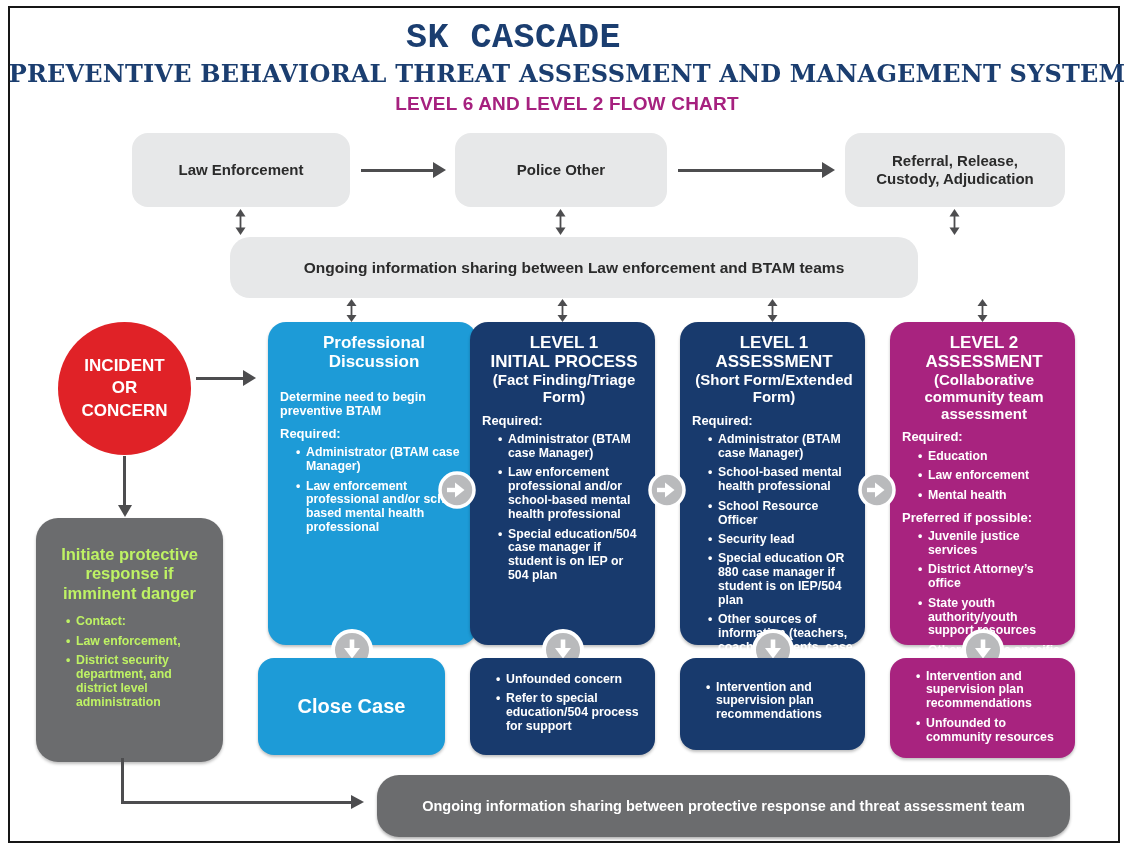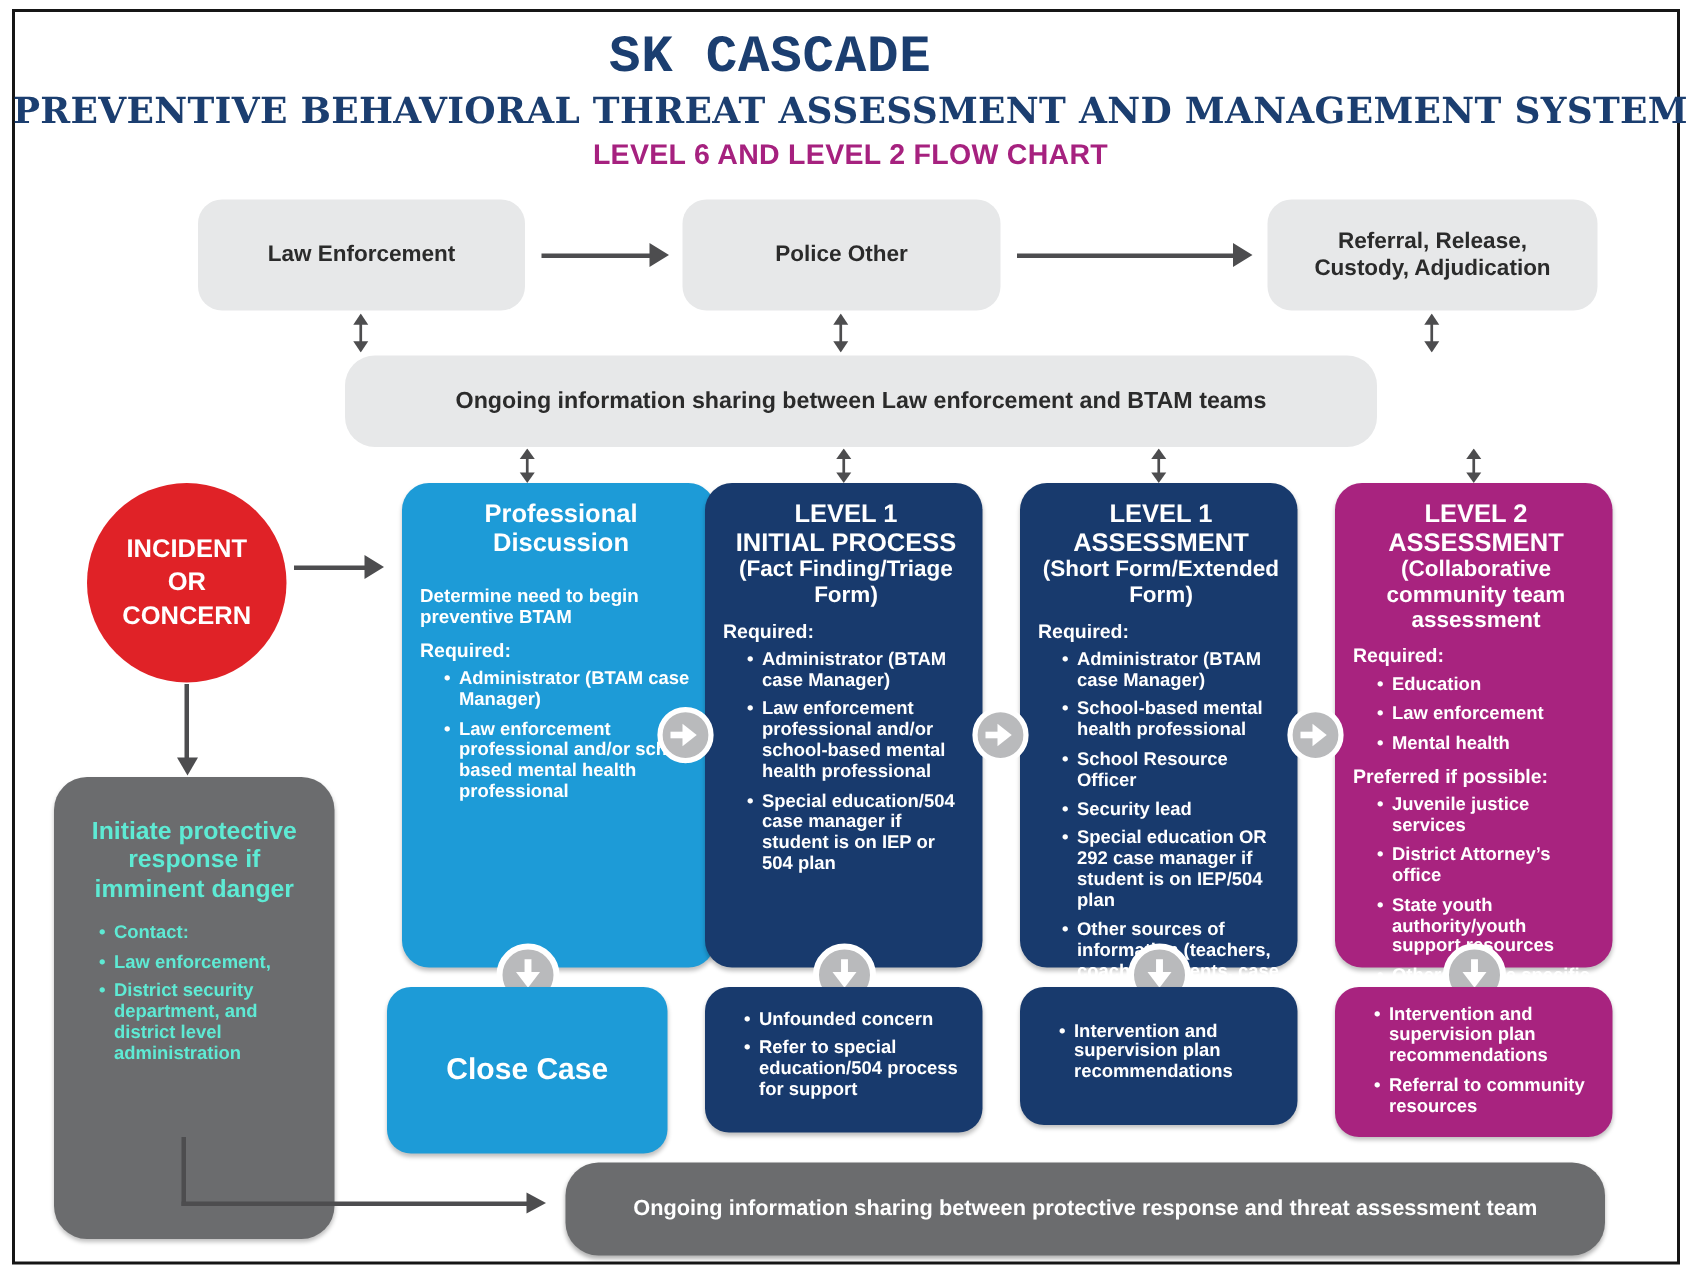--- a/index.html
+++ b/index.html
@@ -50,22 +50,22 @@
   .incident{position:absolute;left:58px;top:322px;width:133px;height:133px;border-radius:50%;
         background:#E02227;color:#fff;display:flex;align-items:center;justify-content:center;
         text-align:center;font-weight:bold;font-size:17px;line-height:1.3;
         padding:0 13px;box-sizing:border-box;}
   .vline{position:absolute;background:#4D4D4F;}
   #ivl{left:123px;top:456px;width:3px;height:50px;}
   .vhead{position:absolute;width:0;height:0;border-left:7px solid transparent;
         border-right:7px solid transparent;border-top:12px solid #4D4D4F;}
   #ivh{left:117.5px;top:505px;}
 
-  .protect{position:absolute;left:36px;top:518px;width:187px;height:308px;background:#6B6C6E;
-        border-radius:22px;color:#5eead4;padding:27px 14px 0 14px;box-sizing:border-box;
+  .protect{position:absolute;left:36px;top:518px;width:187px;height:244px;background:#6B6C6E;
+        border-radius:22px;color:#bef264;padding:27px 14px 0 14px;box-sizing:border-box;
         box-shadow:0 2px 3px rgba(0,0,0,.25);}
   .protect-title{text-align:center;font-weight:bold;font-size:16.5px;line-height:1.18;}
 
   
   #evl{left:121px;top:758px;width:3px;height:46px;}
   #ehl{position:absolute;left:121px;top:801px;width:231px;height:3px;background:#4D4D4F;}
   #ehh{position:absolute;left:351px;top:795px;width:0;height:0;
        border-top:7.5px solid transparent;border-bottom:7.5px solid transparent;
        border-left:13px solid #4D4D4F;}
 
@@ -87,21 +87,21 @@
 
   
   .rcircle{position:absolute;top:470px;width:40px;height:40px;}
   #rc1{left:437px;} #rc2{left:647px;} #rc3{left:857px;}
   .dcircle{position:absolute;top:628px;width:44px;height:44px;}
   #dc1{left:330px;} #dc2{left:541px;} #dc3{left:751px;} #dc4{left:961px;}
 
   
   .obox{position:absolute;top:658px;border-radius:16px;color:#fff;box-sizing:border-box;
         box-shadow:0 2px 3px rgba(0,0,0,.25);}
-  #ob1{left:258px;width:187px;height:111px;background:#1D9BD7;display:flex;align-items:center;
+  #ob1{left:258px;width:187px;height:97px;background:#1D9BD7;display:flex;align-items:center;
        justify-content:center;font-size:20px;font-weight:bold;}
   #ob2{left:470px;width:185px;height:97px;background:#183A6D;padding:9px 6px 0 10px;}
   #ob3{left:680px;width:185px;height:92px;background:#183A6D;padding:17px 6px 0 10px;}
   #ob4{left:890px;width:185px;height:100px;background:#A8237F;padding:6px 6px 0 10px;}
 
   #bar2{position:absolute;left:377px;top:775px;width:693px;height:62px;background:#6B6C6E;
         border-radius:22px;display:flex;align-items:center;justify-content:center;
         text-align:center;font-size:14.5px;font-weight:bold;color:#fff;
         box-shadow:0 2px 3px rgba(0,0,0,.3);}
 </style>
@@ -257,21 +257,21 @@
       <span>LEVEL 1</span><br>
       <span>ASSESSMENT</span>
     </div>
     <div class="col-sub">(Short Form/Extended Form)</div>
     <div class="req-label">Required:</div>
     <ul class="bullets">
         <li>Administrator (BTAM case Manager)</li>
         <li>School-based mental health professional</li>
         <li>School Resource Officer</li>
         <li>Security lead</li>
-        <li>Special education OR 292 case manager if student is on IEP/504 plan</li>
+        <li>Special education OR 880 case manager if student is on IEP/504 plan</li>
         <li>Other sources of information (teachers, coaches, parents, case</li>
       </ul>
   </div>
 
   <div class="col" id="col4">
     <div class="col-title">
       <span>LEVEL 2</span><br>
       <span>ASSESSMENT</span>
     </div>
     <div class="col-sub">(Collaborative community team assessment</div>
@@ -351,20 +351,20 @@
       </ul>
   </div>
   <div class="obox" id="ob3">
     <ul class="bullets">
         <li>Intervention and supervision plan recommendations</li>
       </ul>
   </div>
   <div class="obox" id="ob4">
     <ul class="bullets">
         <li>Intervention and supervision plan recommendations</li>
-        <li>Referral to community resources</li>
+        <li>Unfounded to community resources</li>
       </ul>
   </div>
 
   <div id="bar2">
     <span>Ongoing information sharing between protective response and threat assessment team</span>
   </div>
 </div>
 
 </body></html>

